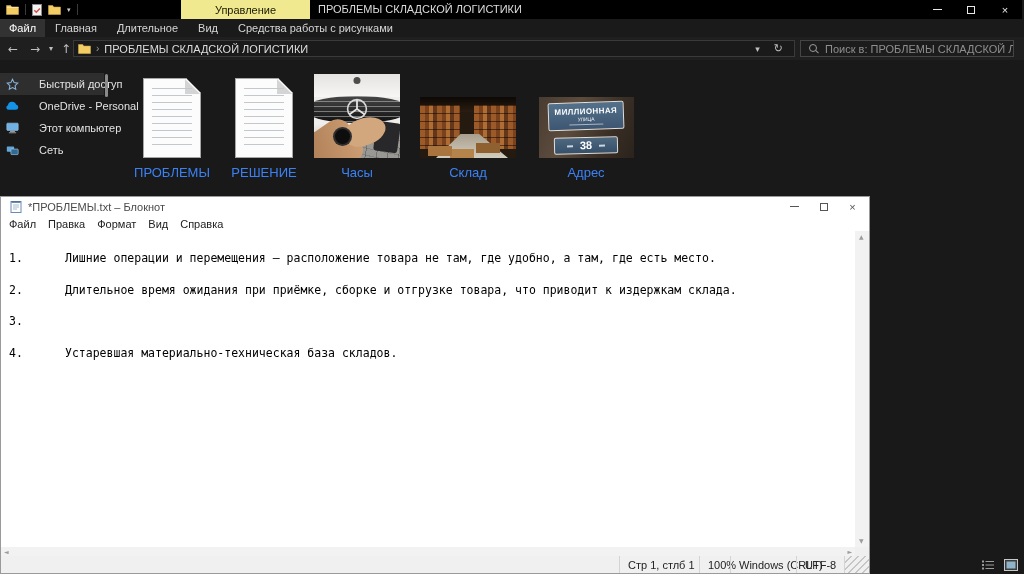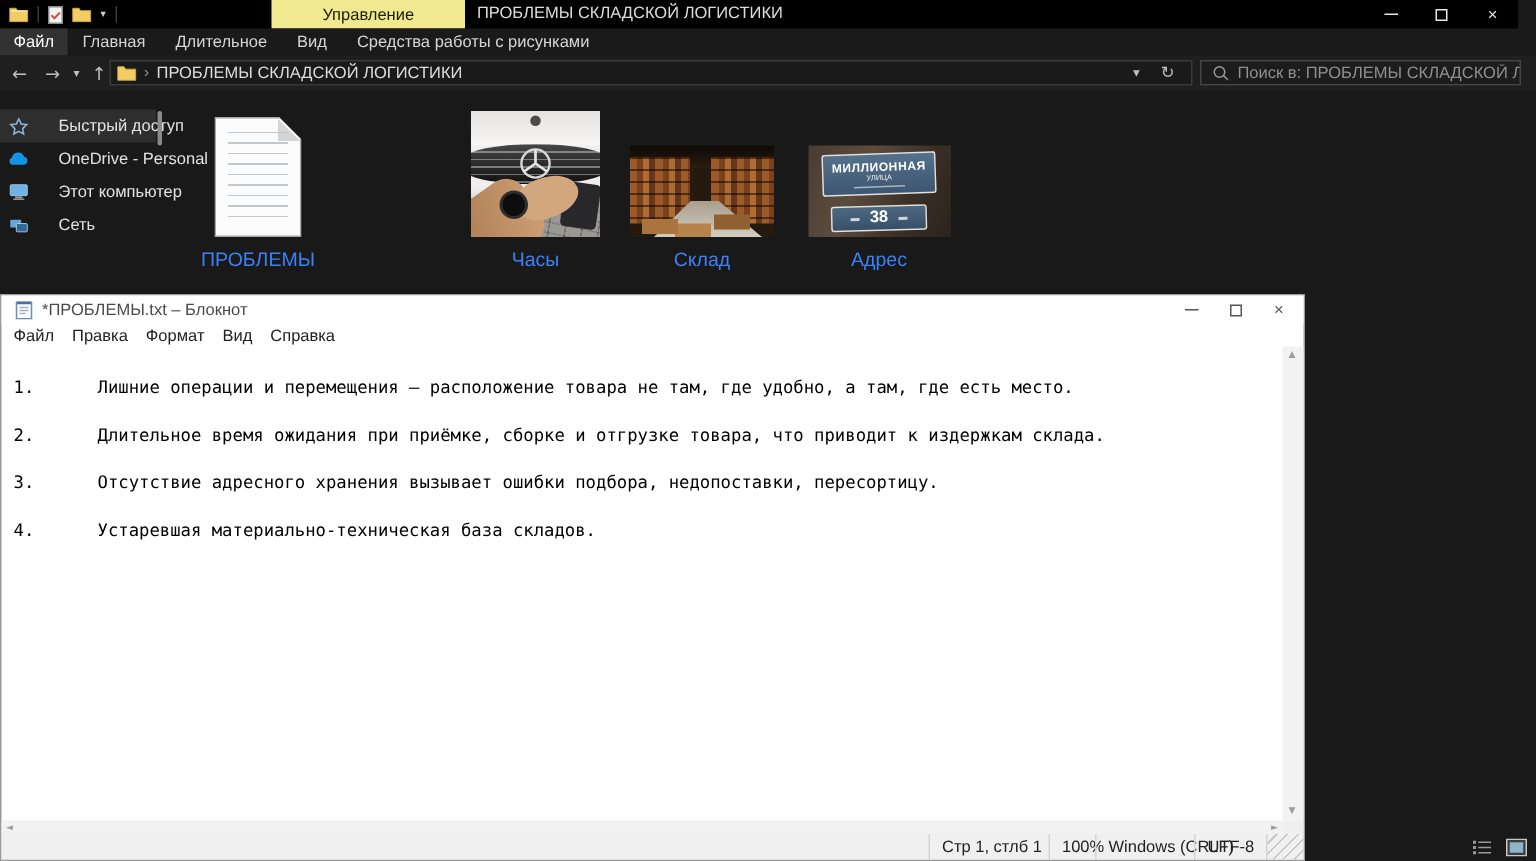--- a/index.html
+++ b/index.html
@@ -1,21 +1,21 @@
 <!DOCTYPE html>
 <html><head>
 <meta charset="utf-8">
 <style>
   html,body{margin:0;padding:0;background:#101010;}
   *{box-sizing:border-box;}
   .screen{position:relative;width:1024px;height:574px;overflow:hidden;background:#191919;
           font-family:"Liberation Sans","DejaVu Sans",sans-serif;-webkit-font-smoothing:antialiased;}
 
   
-  .x-titlebar{position:absolute;top:0;left:0;right:12px;height:20px;background:#000;}
+  .x-titlebar{position:absolute;top:0;left:0;right:2px;height:20px;background:#000;}
   .qat{position:absolute;left:6px;top:0;height:19px;display:flex;align-items:center;gap:6px;}
   .qat-sep{width:1px;height:11px;background:#3a3a3a;}
   .qat-btn{display:flex;align-items:center;}
   .qat-chevron{color:#cfcfcf;font-size:7px;line-height:19px;}
   .ctx-tab{position:absolute;left:181px;top:0;width:129px;height:19px;background:#f0e98f;color:#1a1a00;
            font-size:11px;display:flex;align-items:center;justify-content:center;}
   .x-title{position:absolute;left:318px;top:0;height:19px;line-height:19px;color:#dcdcdc;font-size:11px;white-space:nowrap;}
   .x-controls{position:absolute;right:0;top:0;height:19px;display:flex;}
   .x-btn{width:34px;height:19px;display:flex;align-items:center;justify-content:center;color:#e8e8e8;font-size:11px;}
   .glyph-min{display:block;width:9px;height:1px;background:#e8e8e8;}
@@ -271,20 +271,29 @@
         <div class="file" style="left:21px;width:94px;">
           <div class="icon-wrap">
             <div class="doc-icon">
               <div class="doc-fold"></div>
               <div class="doc-lines"></div>
             </div>
           </div>
           <div class="file-label">ПРОБЛЕМЫ</div>
         </div>
 
+        <div class="file" style="left:115px;width:90px;">
+          <div class="icon-wrap">
+            <div class="doc-icon">
+              <div class="doc-fold"></div>
+              <div class="doc-lines"></div>
+            </div>
+          </div>
+          <div class="file-label">РЕШЕНИЕ</div>
+        </div>
 
         <div class="file" style="left:312px;width:104px;">
           <div class="icon-wrap">
             <div class="thumb-wh">
               <div class="wh-ceiling"></div>
               <div class="wh-rack left"></div>
               <div class="wh-rack right"></div>
               <div class="wh-floor"></div>
               <div class="wh-pallet"></div>
             </div>
@@ -392,21 +401,20 @@
       <div class="np-line">
         <span class="np-num">1.</span>
           <span class="np-str">Лишние операции и перемещения – расположение товара не там, где удобно, а там, где есть место.</span>
       </div>
       <div class="np-line">
         <span class="np-num">2.</span>
           <span class="np-str">Длительное время ожидания при приёмке, сборке и отгрузке товара, что приводит к издержкам склада.</span>
       </div>
       <div class="np-line">
         <span class="np-num">3.</span>
-          <span class="np-str">Отсутствие адресного хранения вызывает ошибки подбора, недопоставки, пересортицу.</span>
       </div>
       <div class="np-line">
         <span class="np-num">4.</span>
           <span class="np-str">Устаревшая материально-техническая база складов.</span>
       </div>
     </div>
 
     <div class="np-vscroll">
       <span class="sc-ar top">▲</span>
       <span class="sc-ar bottom">▼</span>

